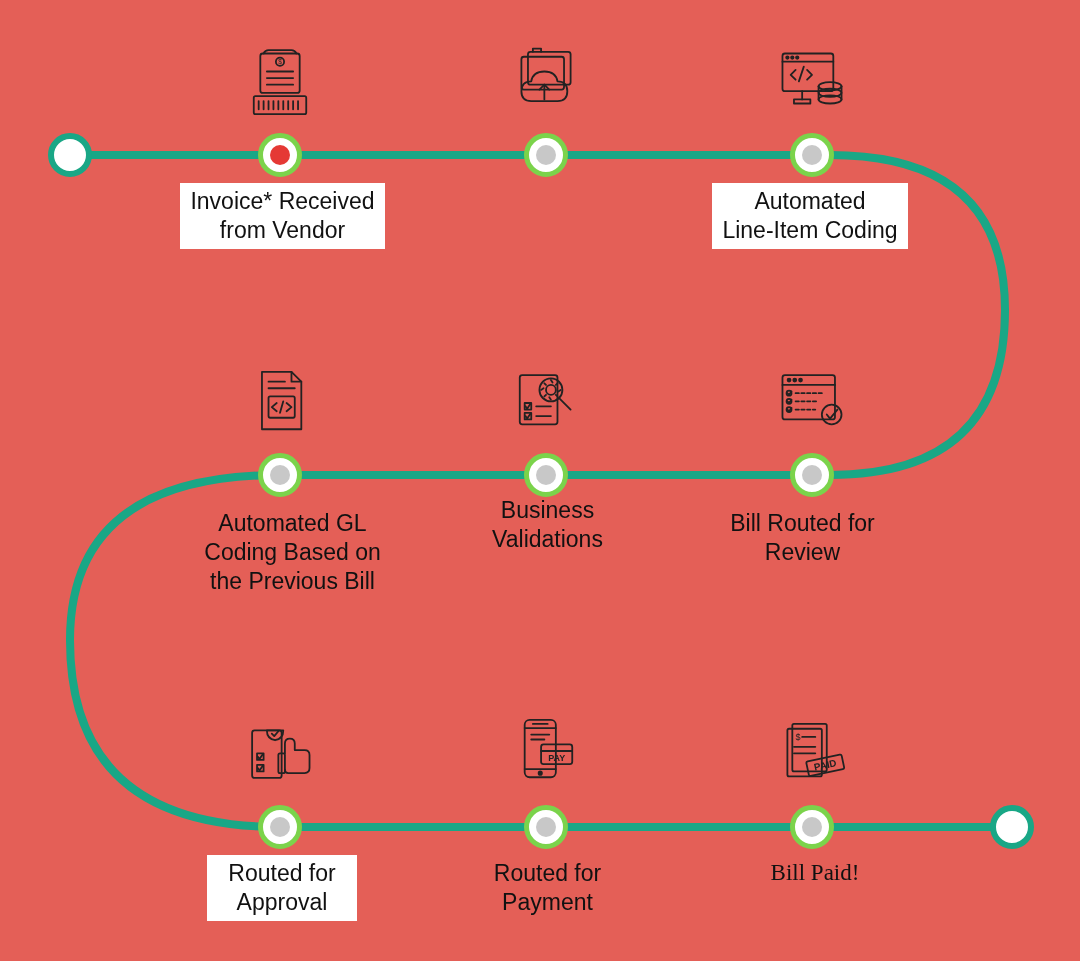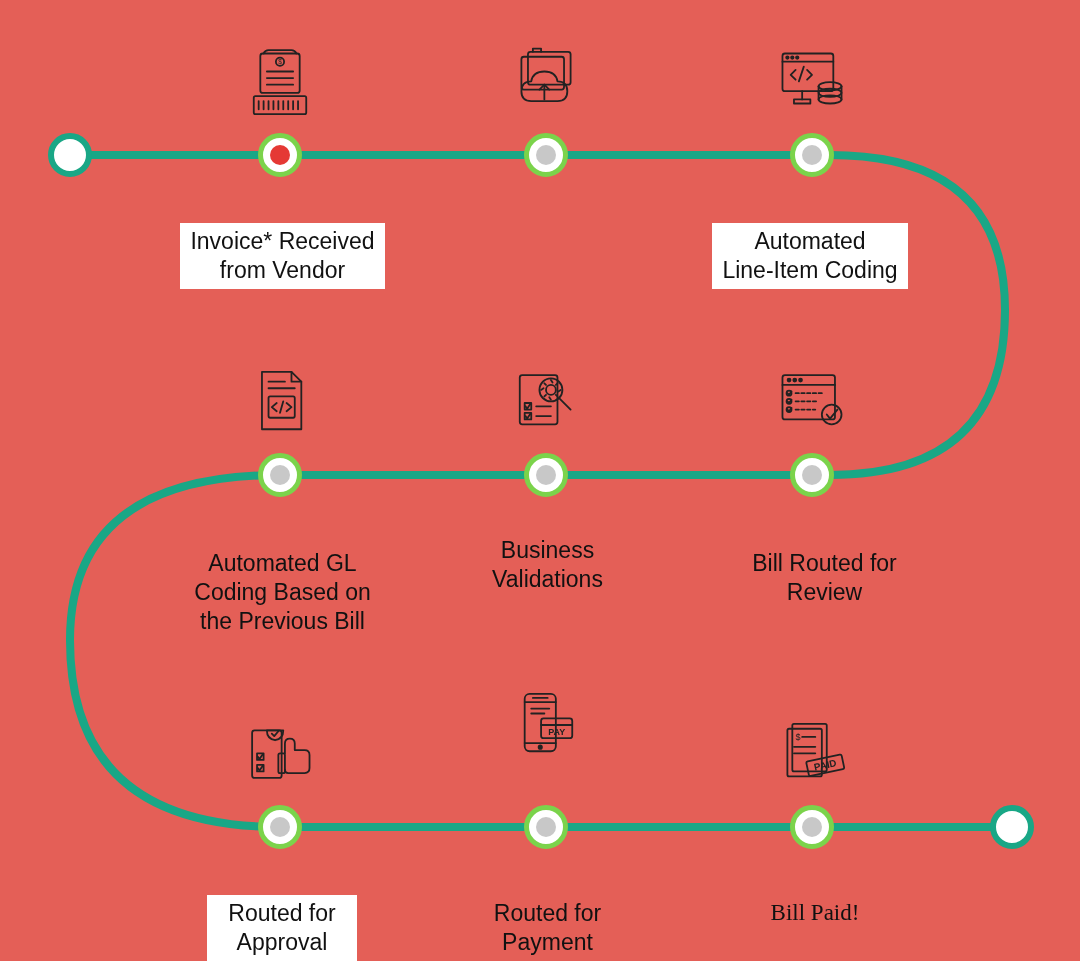--- a/index.html
+++ b/index.html
@@ -65,21 +65,20 @@
     stroke-linecap: round;
     stroke-linejoin: round;
   }
   .label {
     position: absolute;
     font-size: 23px;
     color: #111;
     text-align: center;
     line-height: 1.25;
     padding: 4px 10px;
-    margin-top: 40px;
   }
   .label.boxed {
     background: #fff;
   }
 </style>
 </head>
 <body>
 
 <div class="canvas">
 
@@ -169,21 +168,21 @@
         <line x1="36" y1="32" x2="68" y2="32"></line>
       <rect x="36" y="42" width="32" height="26" rx="2"></rect>
       <polyline points="46,50 40,55 46,60"></polyline>
         <polyline points="58,50 64,55 58,60"></polyline>
         <line x1="50" y1="62" x2="54" y2="48"></line>
     </svg>
   </div>
   <div class="node green-ring" style="left:258px; top:453px;">
       <div class="inner"></div>
     </div>
-  <div class="label" style="left:175px; top:505px; width:215px;">Automated GL<br>Coding Based on<br>the Previous Bill</div>
+  <div class="label" style="left:185px; top:505px; width:215px;">Automated GL<br>Coding Based on<br>the Previous Bill</div>
 
   <div class="icon-wrap" style="left:491px; top:358px;">
     <svg viewBox="0 0 100 100">
       <rect x="18" y="16" width="46" height="60" rx="3"></rect>
       <rect x="24" y="50" width="8" height="8"></rect>
         <polyline points="25,54 27,57 31,51"></polyline>
       <rect x="24" y="62" width="8" height="8"></rect>
         <polyline points="25,66 27,69 31,63"></polyline>
       <line x1="38" y1="54" x2="56" y2="54"></line>
         <line x1="38" y1="66" x2="56" y2="66"></line>
@@ -214,41 +213,41 @@
       <circle cx="22" cy="58" r="3"></circle>
         <polyline points="20,58 22,60 25,56"></polyline>
         <line x1="30" y1="58" x2="54" y2="58" stroke-dasharray="4 3"></line>
       <circle cx="74" cy="64" r="12"></circle>
         <polyline points="68,64 72,69 81,58"></polyline>
     </svg>
   </div>
   <div class="node green-ring" style="left:790px; top:453px;">
       <div class="inner"></div>
     </div>
-  <div class="label" style="left:722px; top:505px; width:205px;">Bill Routed for<br>Review</div>
+  <div class="label" style="left:700px; top:505px; width:205px;">Bill Routed for<br>Review</div>
 
   <div class="icon-wrap" style="left:225px; top:710px;">
     <svg viewBox="0 0 100 100">
       <rect x="16" y="20" width="36" height="58" rx="3"></rect>
       <rect x="22" y="48" width="8" height="8"></rect>
         <polyline points="23,52 25,55 29,49"></polyline>
       <rect x="22" y="62" width="8" height="8"></rect>
         <polyline points="23,66 25,69 29,63"></polyline>
       <path d="M34 20 q0 10 10 12 q10 -2 10 -12 z"></path>
         <polyline points="40,24 43,27 48,21"></polyline>
       <path d="M56 48 v-12 q0 -6 6 -6 q6 0 6 6 v8 h12 q6 0 6 6 v16 q0 6 -6 6 h-20 q-4 0 -4 -4"></path>
       <rect x="48" y="48" width="8" height="24" rx="2"></rect>
     </svg>
   </div>
   <div class="node green-ring" style="left:258px; top:805px;">
       <div class="inner"></div>
     </div>
   <div class="label boxed" style="left:207px; top:855px; width:150px;">Routed for<br>Approval</div>
 
-  <div class="icon-wrap" style="left:491px; top:680px;">
+  <div class="icon-wrap" style="left:491px; top:706px;">
     <svg viewBox="0 0 100 100">
       <rect x="24" y="12" width="38" height="70" rx="6"></rect>
       <line x1="24" y1="22" x2="62" y2="22"></line>
         <line x1="24" y1="72" x2="62" y2="72"></line>
       <circle cx="43" cy="77" r="2" fill="#222"></circle>
       <line x1="34" y1="17" x2="52" y2="17"></line>
       <line x1="32" y1="30" x2="54" y2="30"></line>
         <line x1="32" y1="36" x2="48" y2="36"></line>
       <rect x="44" y="42" width="38" height="24" rx="3"></rect>
       <line x1="44" y1="50" x2="82" y2="50"></line>

